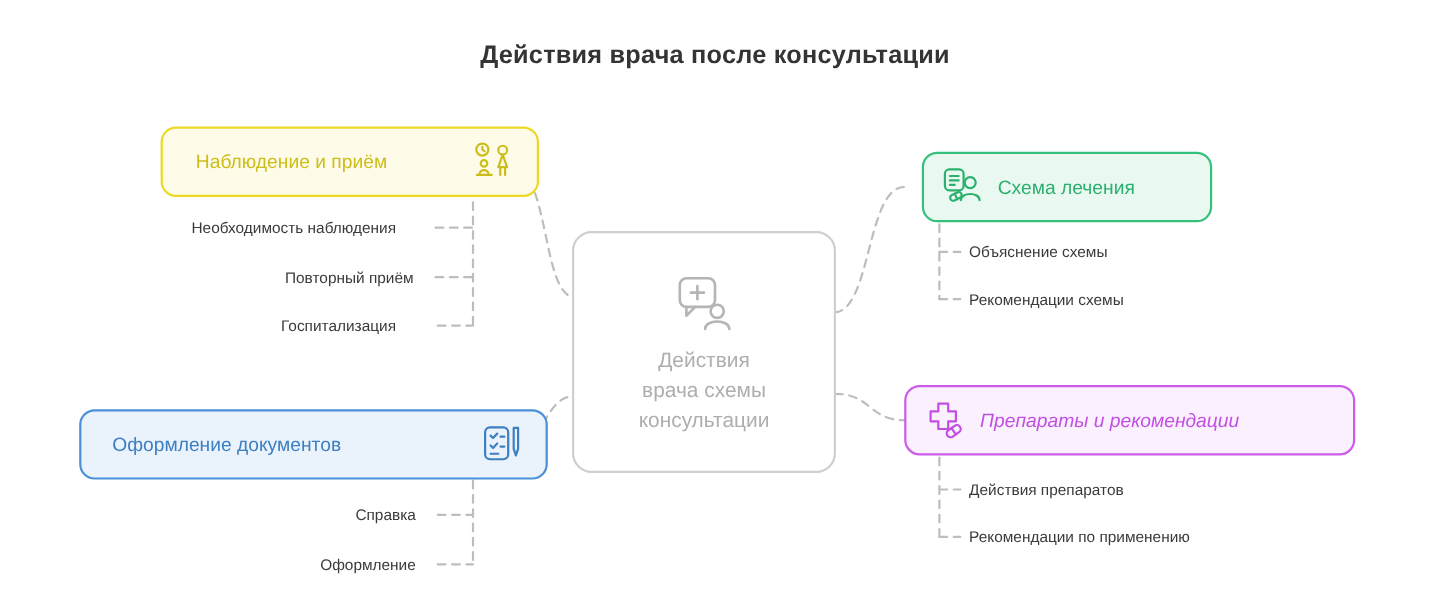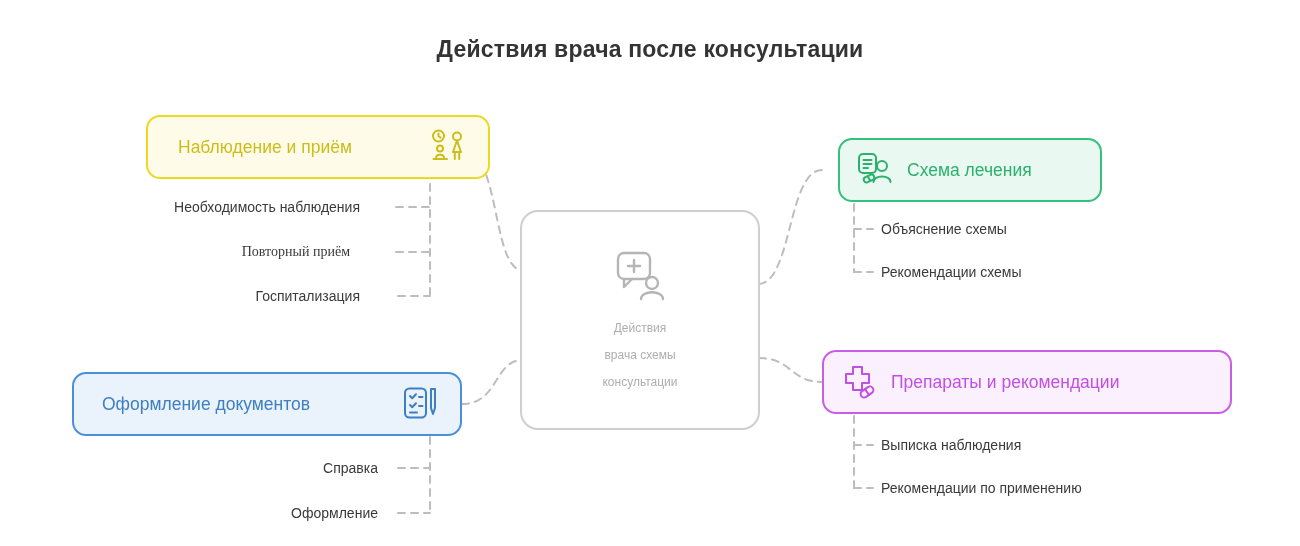--- a/index.html
+++ b/index.html
@@ -8,35 +8,35 @@
 
   .connectors { position:absolute; left:0; top:0; width:1300px; height:546px; pointer-events:none; }
   .connectors path, .connectors line { fill:none; stroke:#bdbdbd; stroke-width:2; stroke-dasharray:7 6; stroke-linecap:round; }
 
   .title { position:absolute; top:36px; left:0; width:100%; margin:0; text-align:center;
            font-size:23px; font-weight:700; color:#343434; letter-spacing:.2px; }
 
   .center-node { position:absolute; left:520px; top:210px; width:240px; height:220px; box-sizing:border-box;
                  background:#ffffff; border:2px solid #cfcfcf; border-radius:18px;
                  display:flex; flex-direction:column; align-items:center; justify-content:center; gap:10px; }
-  .center-label { color:#aeaeae; font-size:12px; line-height:27px; text-align:center; }
+  .center-label { color:#aeaeae; font-size:19px; line-height:27px; text-align:center; }
   .center-icon { color:#b5b5b5; }
 
   .branch { position:absolute; box-sizing:border-box; display:flex; align-items:center;
             border:2.5px solid; border-radius:14px; font-size:17.5px; white-space:nowrap; }
   .branch .branch-label { white-space:nowrap; }
   .n-obs    { left:118px; top:115px; width:344px; height:64px; justify-content:space-between; padding:0 20px 0 30px;margin-left:28px; }
-  .n-docs   { left:72px;  top:372px; width:390px; height:64px; justify-content:space-between; padding:0 20px 0 28px; }
+  .n-docs   { left:72px;  top:372px; width:426px; height:64px; justify-content:space-between; padding:0 20px 0 28px; }
   .n-scheme { left:822px; top:138px; width:264px; height:64px; gap:13px; padding:0 0 0 16px;margin-left:16px; }
   .n-meds   { left:822px; top:350px; width:410px; height:64px; gap:13px; padding:0 0 0 16px; }
 
   .child { position:absolute; font-size:14px; line-height:24px; color:#3a3a3a; white-space:nowrap; }
   .child.r { text-align:right; }
   .c-obs-0 { left:62px;  top:195px; width:298px; }
-  .c-obs-1 { left:52px;  top:240px; width:298px;font-family:Liberation Serif, serif; }
+  .c-obs-1 { left:78px;  top:240px; width:298px; }
   .c-obs-2 { left:62px;  top:284px; width:298px; }
   .c-doc-0 { left:180px; top:456px; width:198px; }
   .c-doc-1 { left:180px; top:501px; width:198px; }
   .c-sch-0 { left:881px; top:217px; }
   .c-sch-1 { left:881px; top:260px; }
   .c-med-0 { left:881px; top:433px; }
   .c-med-1 { left:881px; top:476px; }
 
   .icon svg, svg.icon { display:block; }
 </style>
@@ -121,37 +121,37 @@
       <circle cx="26" cy="15" r="5"></circle>
       <path d="M17.5 31 c0 -7.5 17 -7.5 17 0"></path>
       <g transform="rotate(-25 13 27.5)">
         <rect x="7.5" y="24.8" width="11" height="5.5" rx="2.75"></rect>
         <line x1="13" y1="24.8" x2="13" y2="30.3"></line>
       </g>
     </svg>
     <span class="branch-label">Схема лечения</span>
   </div>
 
-  <div class="branch n-meds" style="border-color: rgb(203, 92, 232); background: rgb(251, 241, 254); color: rgb(194, 79, 227);">
+  <div class="branch n-meds" style="border-color: rgb(203, 92, 232); background: rgb(251, 241, 254); color: rgb(194, 79, 227); font-style: italic;">
     <svg class="icon" width="38" height="38" viewBox="0 0 38 38" fill="none" stroke="currentColor" stroke-width="2" stroke-linecap="round" stroke-linejoin="round">
       <path d="M13 4 h9 v7 h7 v9 h-7 v7 h-9 v-7 h-7 v-9 h7 z"></path>
       <g transform="rotate(-35 27 29)">
         <rect x="20" y="25.5" width="14" height="7" rx="3.5"></rect>
         <line x1="27" y1="25.5" x2="27" y2="32.5"></line>
       </g>
     </svg>
     <span class="branch-label">Препараты и рекомендации</span>
   </div>
 
   <div class="child r c-obs-0">Необходимость наблюдения</div>
   <div class="child r c-obs-1">Повторный приём</div>
   <div class="child r c-obs-2">Госпитализация</div>
 
   <div class="child r c-doc-0">Справка</div>
   <div class="child r c-doc-1">Оформление</div>
 
   <div class="child c-sch-0">Объяснение схемы</div>
   <div class="child c-sch-1">Рекомендации схемы</div>
 
-  <div class="child c-med-0">Выписка наблюдения</div>
+  <div class="child c-med-0">Действия препаратов</div>
   <div class="child c-med-1">Рекомендации по применению</div>
 
 </div>
 
 </body></html>

